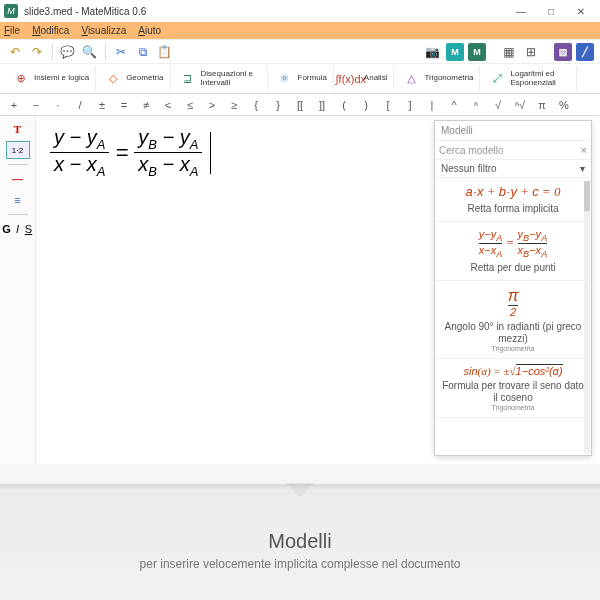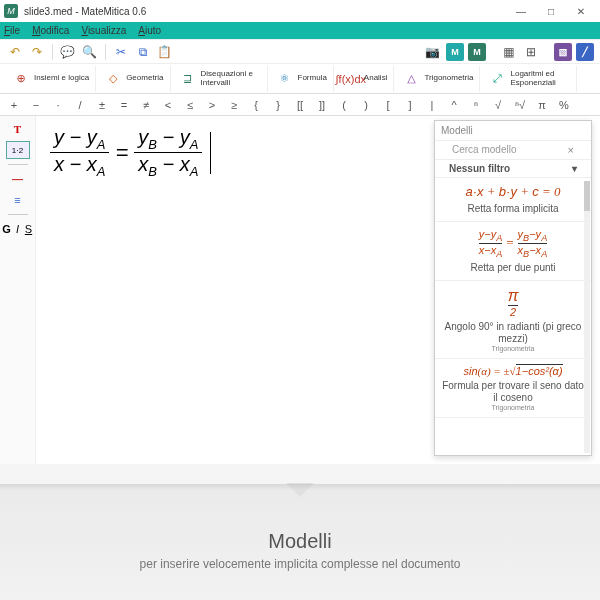--- a/index.html
+++ b/index.html
@@ -6,21 +6,21 @@
 body { width: 600px; height: 600px; background: #f5f5f5; overflow: hidden; position: relative; }
 
 
 .titlebar { height: 22px; background: #fff; display: flex; align-items: center; padding: 0 4px; font-size: 10px; color: #333; }
 .titlebar .app-icon { width: 14px; height: 14px; background: #2e7d64; margin-right: 6px; border-radius: 2px; display: flex; align-items: center; justify-content: center; color: #fff; font-size: 9px; font-style: italic; }
 .titlebar .title { flex: 1; }
 .titlebar .win-btn { width: 30px; height: 22px; display: flex; align-items: center; justify-content: center; color: #555; font-size: 10px; }
 .titlebar .win-btn.close { background: transparent; }
 
 
-.menubar { height: 18px; background: #14b8a6; display: flex; align-items: center; padding: 0 4px; font-size: 10px; color: #333; border-bottom: 1px solid #eee; }
+.menubar { height: 18px; background: #fdba74; display: flex; align-items: center; padding: 0 4px; font-size: 10px; color: #333; border-bottom: 1px solid #eee; }
 .menubar span { margin-right: 12px; }
 .menubar span u { text-decoration: underline; }
 
 
 .icontoolbar { height: 24px; background: #fff; display: flex; align-items: center; padding: 2px 6px; gap: 4px; border-bottom: 1px solid #eee; }
 .icontoolbar .ibtn { width: 18px; height: 18px; display: flex; align-items: center; justify-content: center; font-size: 12px; color: #555; }
 .icontoolbar .sep { width: 1px; height: 16px; background: #ddd; margin: 0 2px; }
 .icontoolbar .spacer { flex: 1; }
 .icontoolbar .sq { width: 18px; height: 18px; border-radius: 2px; display:flex;align-items:center;justify-content:center;font-size:9px;color:#fff;font-weight:bold; }
 
@@ -46,23 +46,23 @@
 .formula { font-family: "Times New Roman", serif; font-size: 22px; font-style: italic; display: inline-flex; align-items: center; gap: 6px; }
 .frac { display: inline-flex; flex-direction: column; align-items: center; font-size: 20px; }
 .frac .num, .frac .den { padding: 0 4px; white-space: nowrap; }
 .frac .bar { width: 100%; height: 1px; background: #000; }
 .formula sub { font-size: 0.65em; font-style: italic; }
 .cursor-line { display:inline-block; width:1px; height:42px; background:#000; margin-left:2px; vertical-align:middle; }
 
 
 .models { position: absolute; right: 8px; top: 4px; width: 158px; height: 336px; background: #fff; border: 1px solid #ccc; box-shadow: 0 2px 6px rgba(0,0,0,0.15); display: flex; flex-direction: column; font-size: 10px; }
 .models .mhead { padding: 4px 6px; color: #888; border-bottom: 1px solid #eee; }
-.models .msearch { display: flex; align-items: flex-start; padding: 3px 17px; border-bottom: 1px solid #eee; color: #999; }
+.models .msearch { display: flex; align-items: center; padding: 3px 4px; border-bottom: 1px solid #eee; color: #999; }
 .models .msearch .x { margin-left: auto; color: #888; font-size: 11px; }
-.models .mfilter { padding: 3px 14px; border-bottom: 1px solid #eee; color: #555; display: flex; font-weight: bold; }
+.models .mfilter { padding: 3px 6px; border-bottom: 1px solid #eee; color: #555; display: flex; }
 .models .mfilter .dd { margin-left: auto; color: #555; }
 .models .maddbtn { margin: 5px auto; padding: 3px 10px; border: 1px solid #ccc; background: #f7f7f7; font-size: 9px; color: #444; }
 .models .mlist { flex: 1; overflow: hidden; }
 .models .mcard { border-bottom: 1px solid #eee; padding: 6px 4px; text-align: center; }
 .models .mcard .mformula { font-family: "Times New Roman", serif; font-style: italic; font-size: 13px; color: #c2410c; margin-bottom: 3px; }
 .models .mcard .mformula .mfrac { display:inline-flex; flex-direction:column; align-items:center; font-size:11px; vertical-align:middle; }
 .models .mcard .mformula .mfrac .mb { width:100%; height:1px; background:#333; }
 .models .mcard .mname { font-size: 10px; color: #555; line-height:1.2; }
 .models .mcard .mcat { font-size: 7px; color: #888; }
 .models .mscroll { position:absolute; right:1px; top:60px; bottom:2px; width:6px; background:#f0f0f0; }

